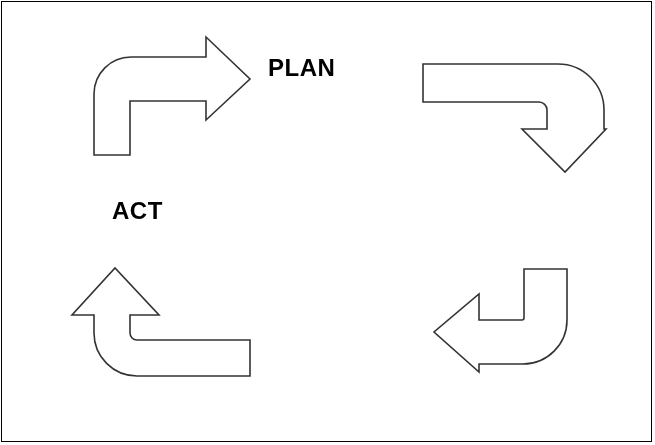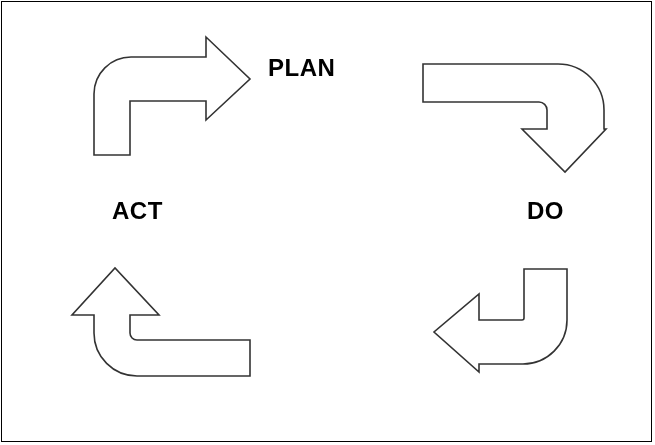--- a/index.html
+++ b/index.html
@@ -109,18 +109,17 @@
              L 157,313
              L 128,313
              L 128,331
              A 7,7 0 0 0 135,338
              L 248,338
              Z"></path>
   </svg>
 
   <div class="stage-label" id="label-plan">PLAN</div>
 
-  <div class="stage-label" id="label-do">DO</div>
 
 
   <div class="stage-label" id="label-act">ACT</div>
 
 </div>
 
 </body></html>

